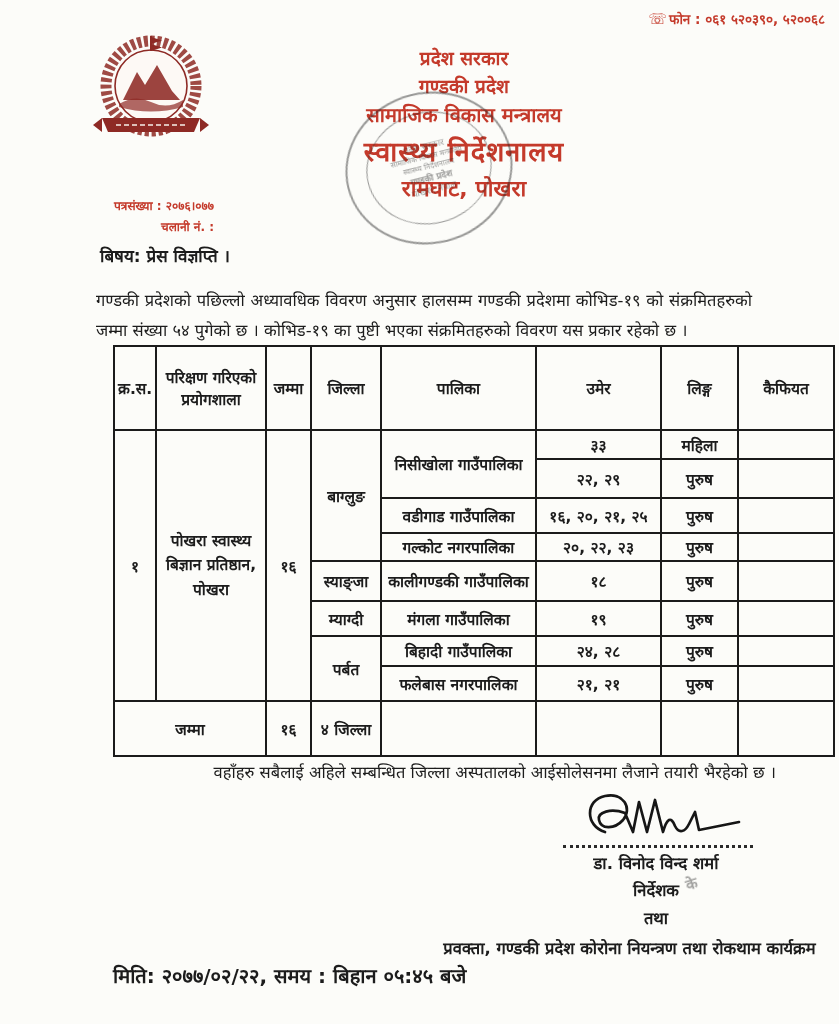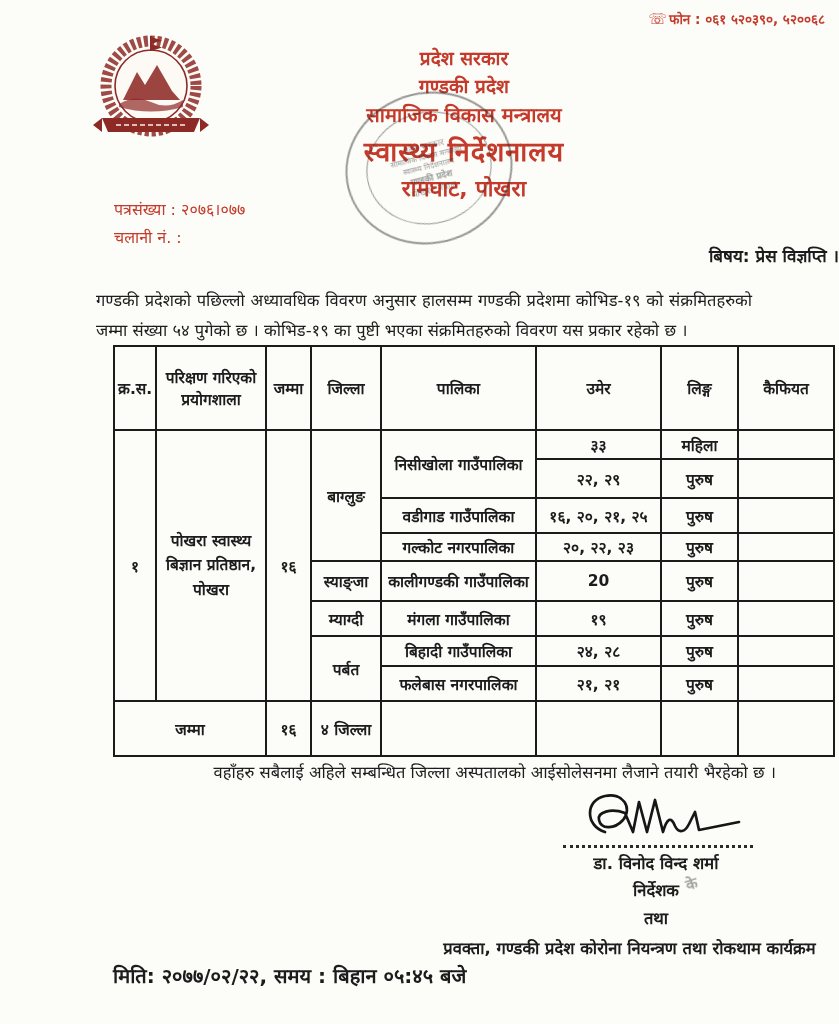--- a/index.html
+++ b/index.html
@@ -40,24 +40,24 @@
   .stamp .inner{
     width:126px;height:112px;border:1px solid #2b2b2b;border-radius:50%;
     display:flex;flex-direction:column;align-items:center;justify-content:center;
     text-align:center;line-height:1.35;
   }
   .stamp .s1,.stamp .s5{font-size:9px;}
   .stamp .s2,.stamp .s3{font-size:7.5px;}
   .stamp .s4{font-size:9px;font-weight:bold;}
   .ref-block{
     position:absolute;left:114px;top:196px;color:var(--red);
-    font-weight:normal;font-size:16px;line-height:1.75;
+    font-weight:bold;font-size:12px;line-height:1.75;text-align:right;
   }
   .subject{
-    position:absolute;left:100px;top:244px;width:739px;text-align:right;
+    position:absolute;left:100px;top:244px;width:739px;text-align:left;
     font-weight:bold;font-size:17px;
   }
   .body-par{
     position:absolute;left:96px;top:286px;width:656px;
     font-size:16.5px;line-height:1.8;text-align:justify;
   }
   
   table.cases{
     position:absolute;left:113px;top:345px;width:720px;
     border-collapse:collapse;table-layout:fixed;
@@ -202,21 +202,21 @@
     </tr>
     <tr class="r4">
       <td>गल्कोट नगरपालिका</td>
       <td>२०, २२, २३</td>
       <td>पुरुष</td>
       <td></td>
     </tr>
     <tr class="r5">
       <td>स्याङ्जा</td>
       <td>कालीगण्डकी गाउँपालिका</td>
-      <td>20</td>
+      <td>१८</td>
       <td>पुरुष</td>
       <td></td>
     </tr>
     <tr class="r6">
       <td>म्याग्दी</td>
       <td>मंगला गाउँपालिका</td>
       <td>१९</td>
       <td>पुरुष</td>
       <td></td>
     </tr>

